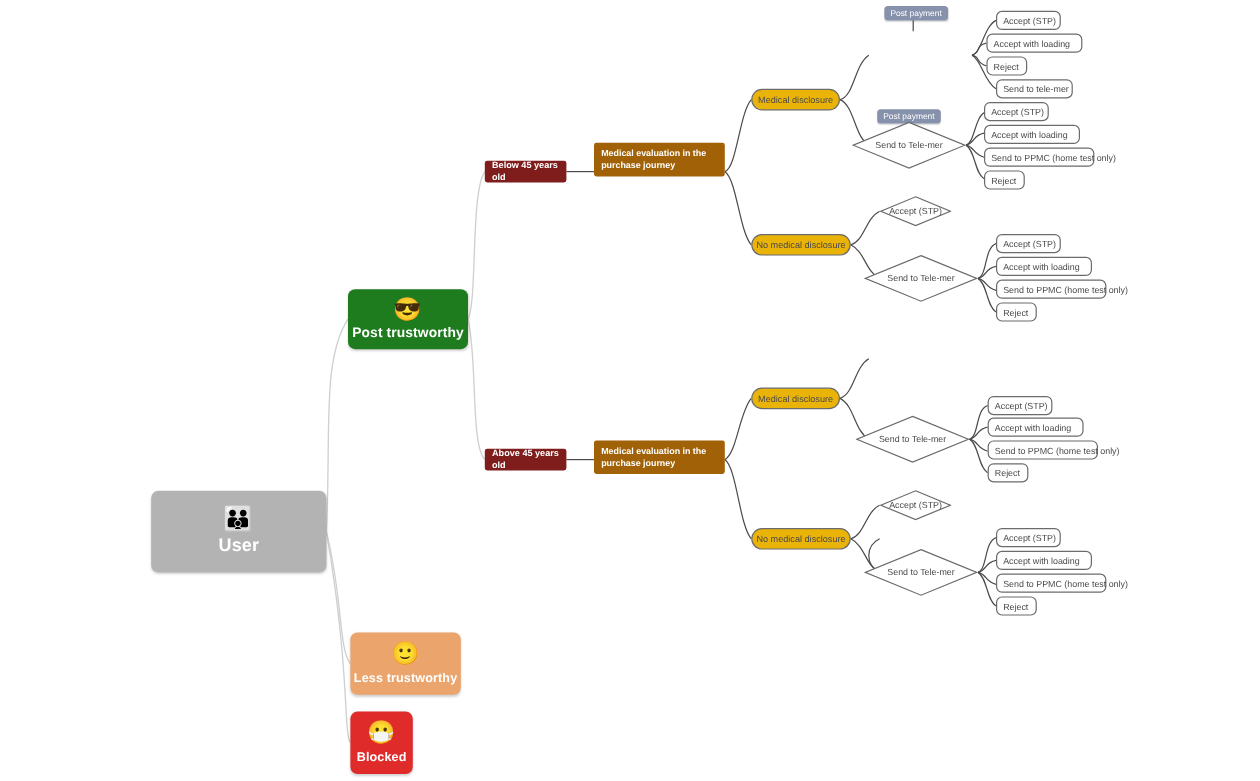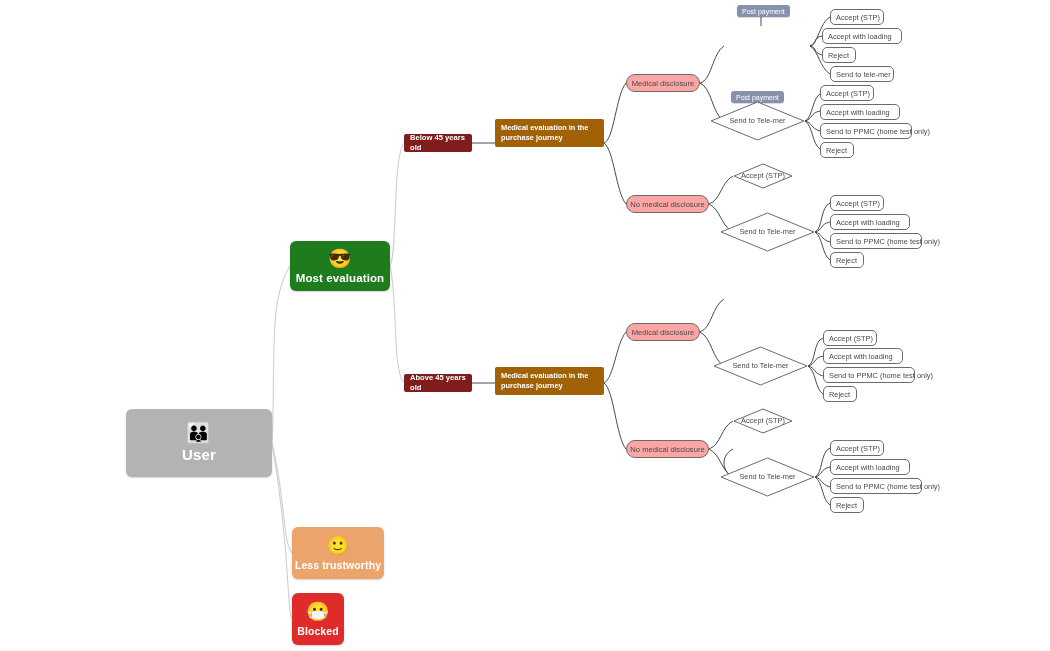--- a/index.html
+++ b/index.html
@@ -53,21 +53,21 @@
     background:#8691ab;color:#ffffff;
     font-size:7px;border-radius:3px;
     padding:2.5px 5px;
     white-space:nowrap;
     box-shadow:0 1px 1px rgba(0,0,0,.15);
   }
 
   
   .pill{
     border:1.1px solid #6b6b6b;border-radius:11px;
-    background:#fca5a5;color:#4a4a4a;
+    background:#eab308;color:#4a4a4a;
     font-size:7.6px;
     display:flex;align-items:center;justify-content:center;
     box-sizing:border-box;
     white-space:nowrap;
   }
 
   
   .leaf{
     border:1px solid #6b6b6b;border-radius:5px;
     background:#ffffff;color:#4a4a4a;
@@ -152,21 +152,21 @@
     <path class="dark" d="M815 477 C 823 482, 822 500, 830 505"></path>
   </svg>
 
   <div class="node card card-user" style="left:126px;top:409px;width:146px;height:68px;">
     <span class="emo">👪</span>
     <span class="cap">User</span>
   </div>
 
   <div class="node card card-most" style="left:290px;top:241px;width:100px;height:50px;">
     <span class="emo">😎</span>
-    <span class="cap">Most evaluation</span>
+    <span class="cap">Post trustworthy</span>
   </div>
 
   <div class="node card card-less" style="left:292px;top:527px;width:92px;height:52px;">
     <span class="emo">🙂</span>
     <span class="cap">Less trustworthy</span>
   </div>
 
   <div class="node card card-blocked" style="left:292px;top:593px;width:52px;height:52px;">
     <span class="emo">😷</span>
     <span class="cap">Blocked</span>

